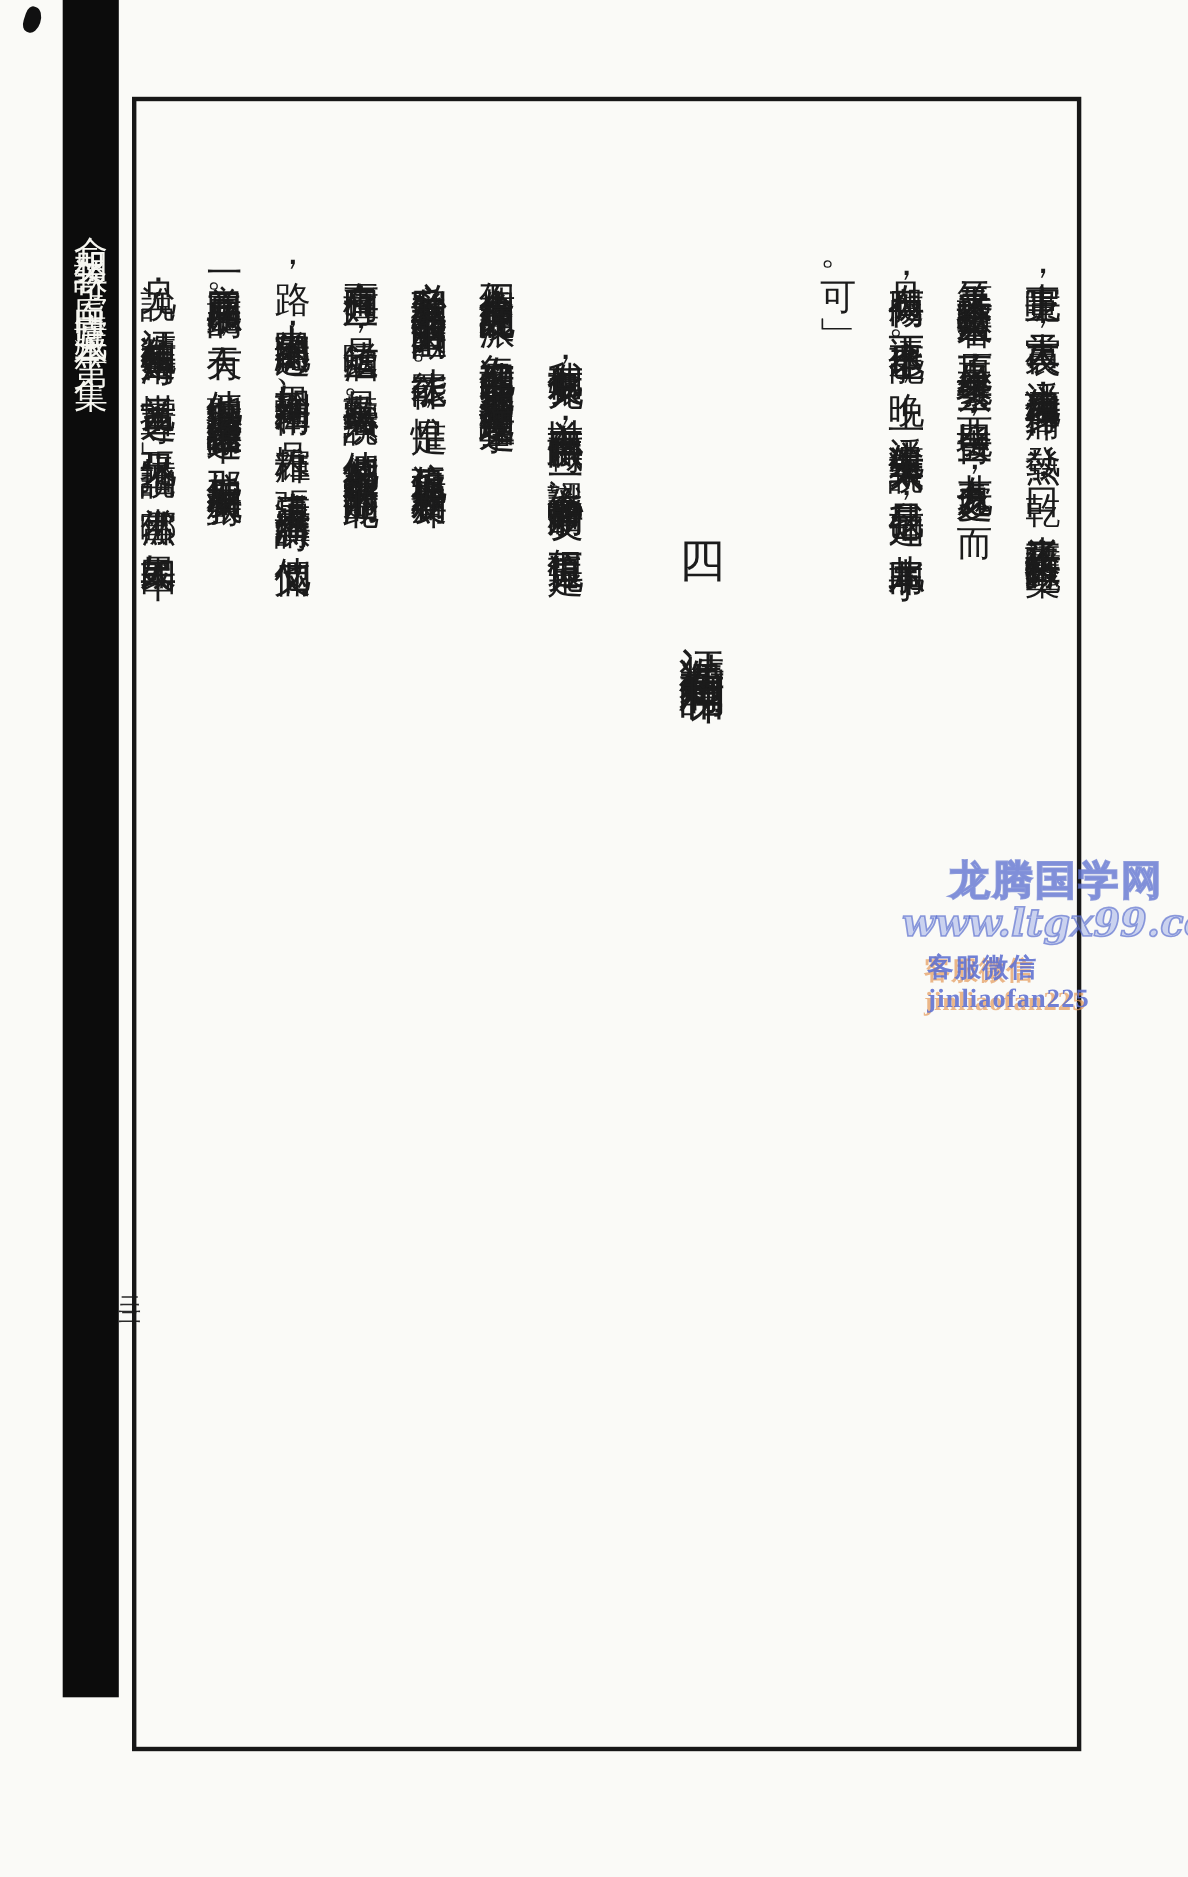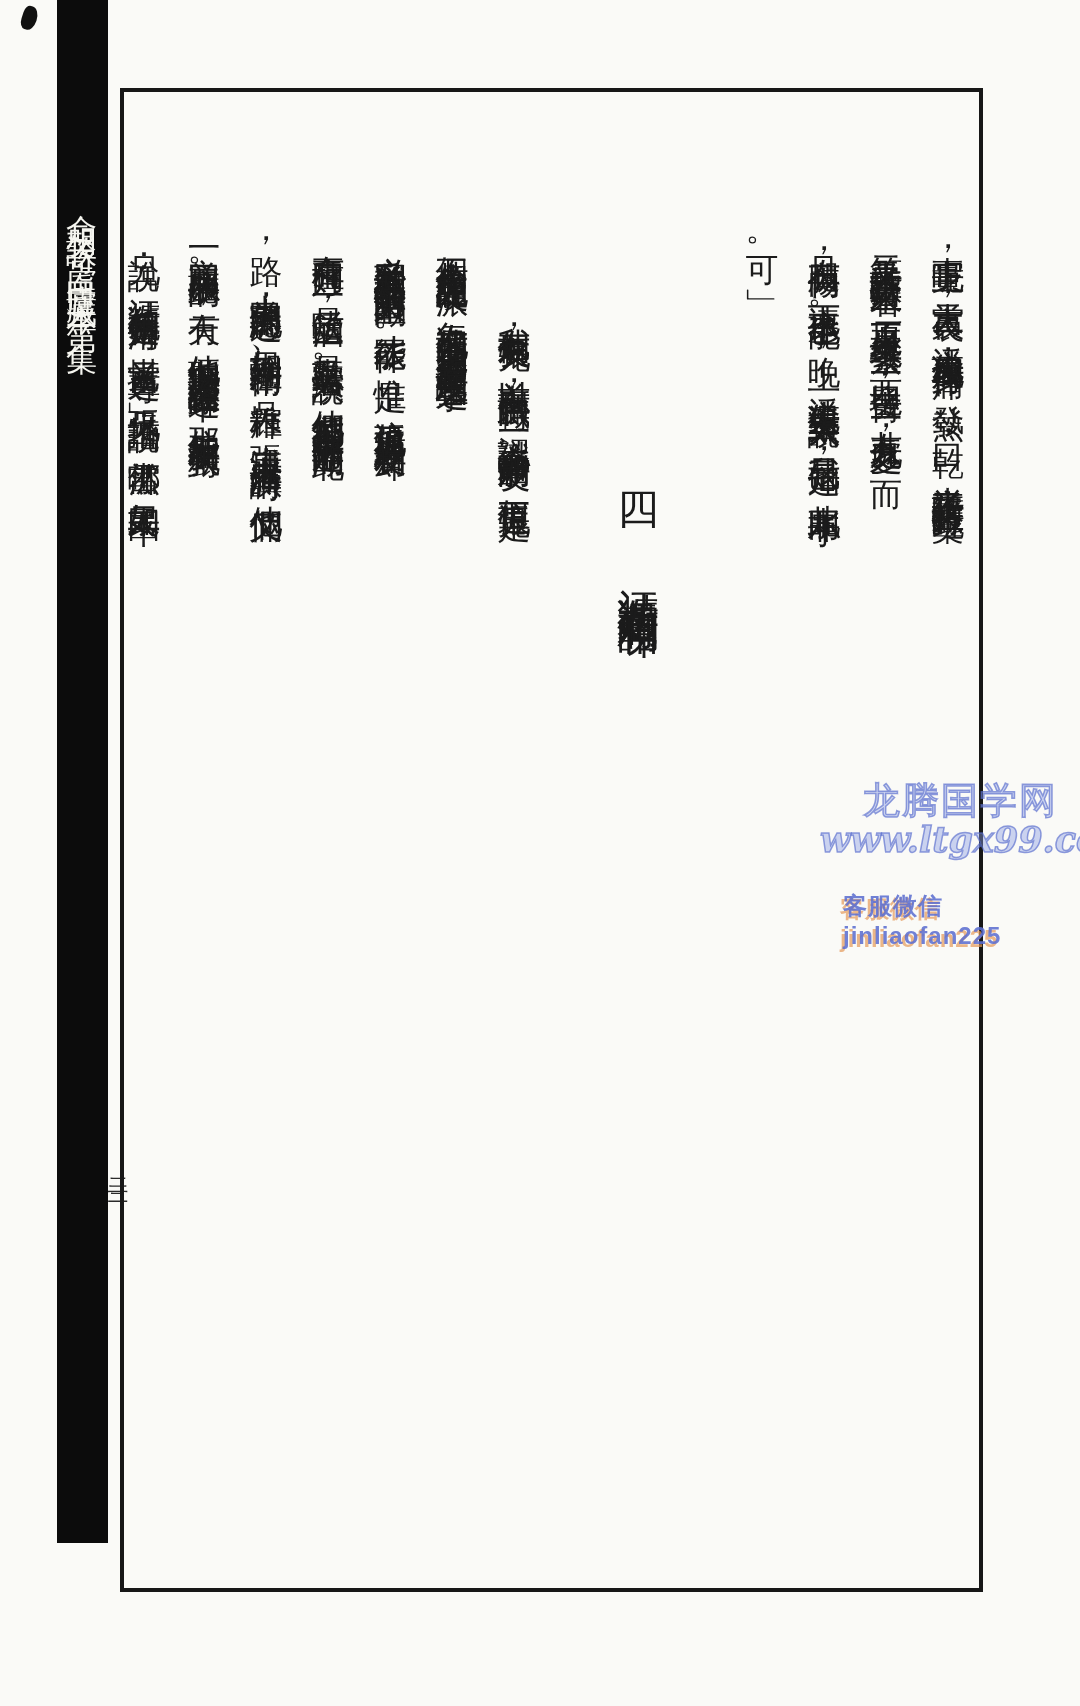--- a/index.html
+++ b/index.html
@@ -33,37 +33,36 @@
     border:4px solid #171717;background:transparent;
   }
 
   
   .ink-speck{position:absolute;left:22px;top:6px;width:15px;height:24px;background:#111;
     border-radius:40% 60% 55% 45%;transform:rotate(18deg);}
 
   
   .wm{position:absolute;z-index:6;pointer-events:none;}
   .wm-name{
-    left:863px;top:776px;font-size:37px;font-weight:normal;letter-spacing:2px;
+    left:863px;top:776px;font-size:37px;font-weight:bold;letter-spacing:2px;
     font-family:"DejaVu Sans","Liberation Sans",sans-serif;
     color:rgba(137,155,228,0.42);
     -webkit-text-stroke:1.5px rgba(88,108,205,0.65);
   }
   .wm-url{
     left:820px;top:819px;font-size:35px;font-weight:bold;font-style:italic;
     font-family:"DejaVu Serif","Liberation Serif",serif;
     color:rgba(137,155,228,0.42);
     -webkit-text-stroke:1.5px rgba(88,108,205,0.65);
   }
   .wm-contact{
     left:843px;top:863px;font-size:24px;font-weight:bold;letter-spacing:1px;
-    font-family:Liberation Sans, sans-serif;
+    font-family:Liberation Serif, serif;
     color:rgba(92,110,208,0.88);
     text-shadow:-3px 3px 0 rgba(228,152,88,0.70);
-    margin-top:27px;
   }
 </style>
 </head>
 <body>
 
 <div class="page">
 
   <div class="ink-speck"></div>
 
   <div class="spine"></div>

